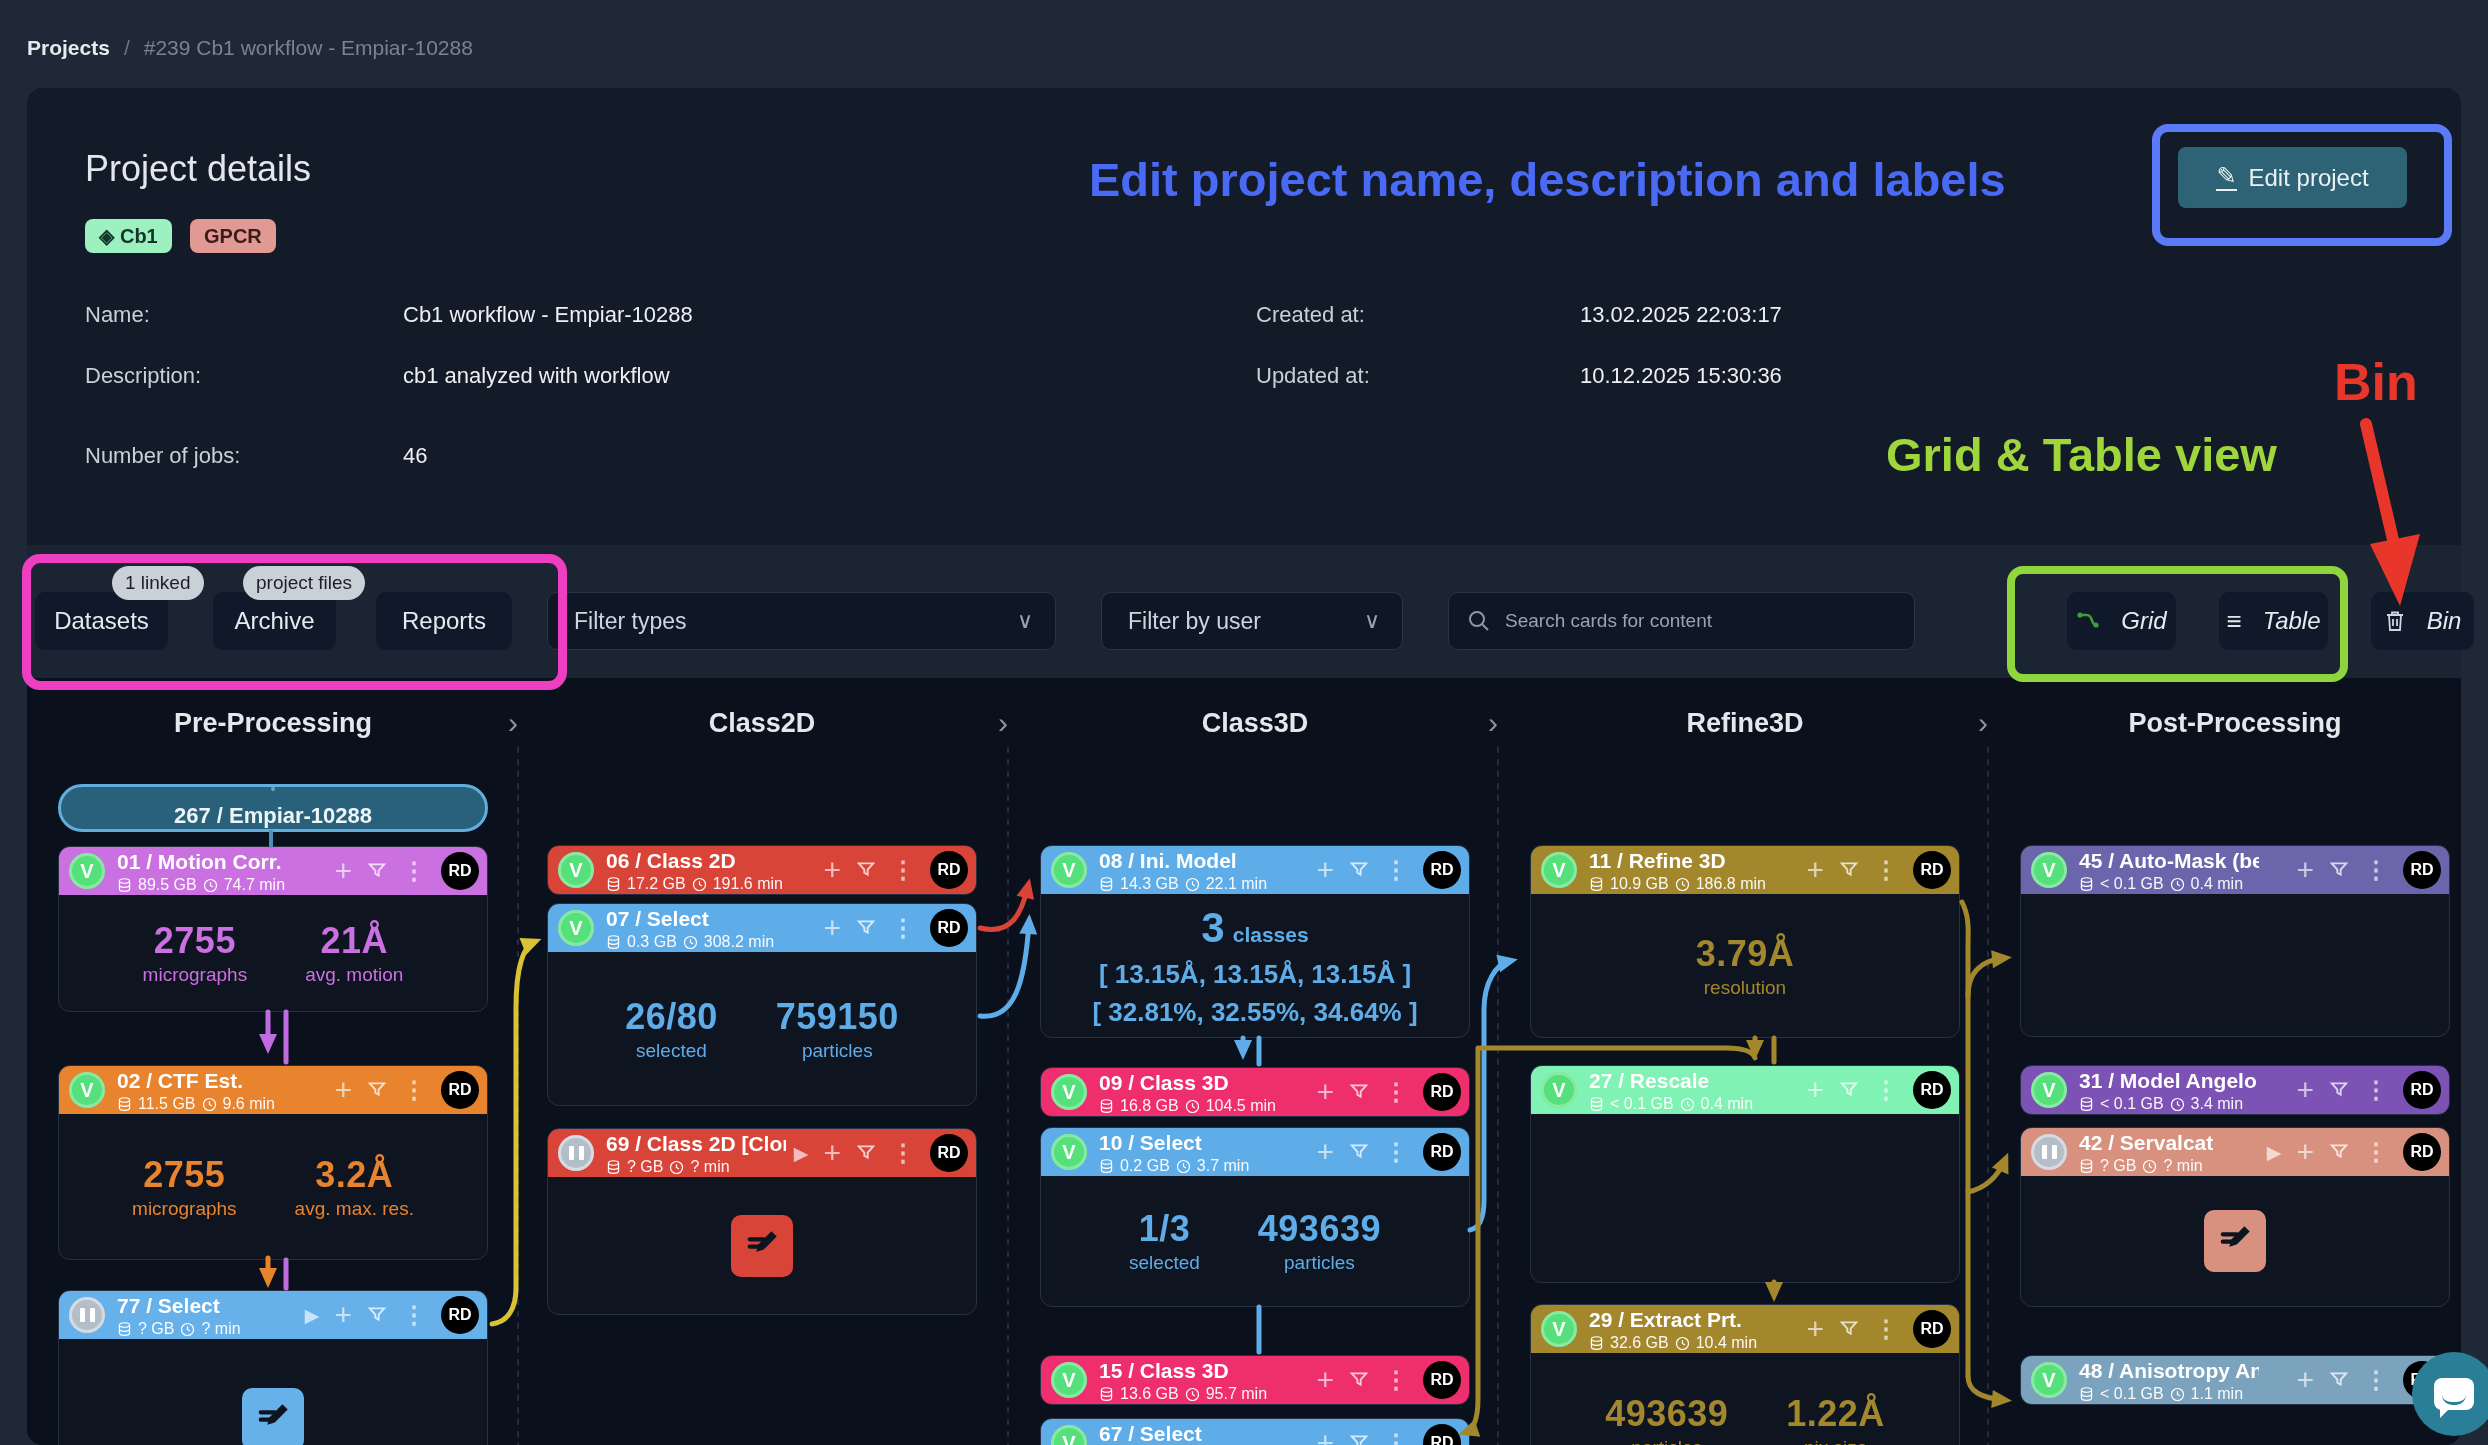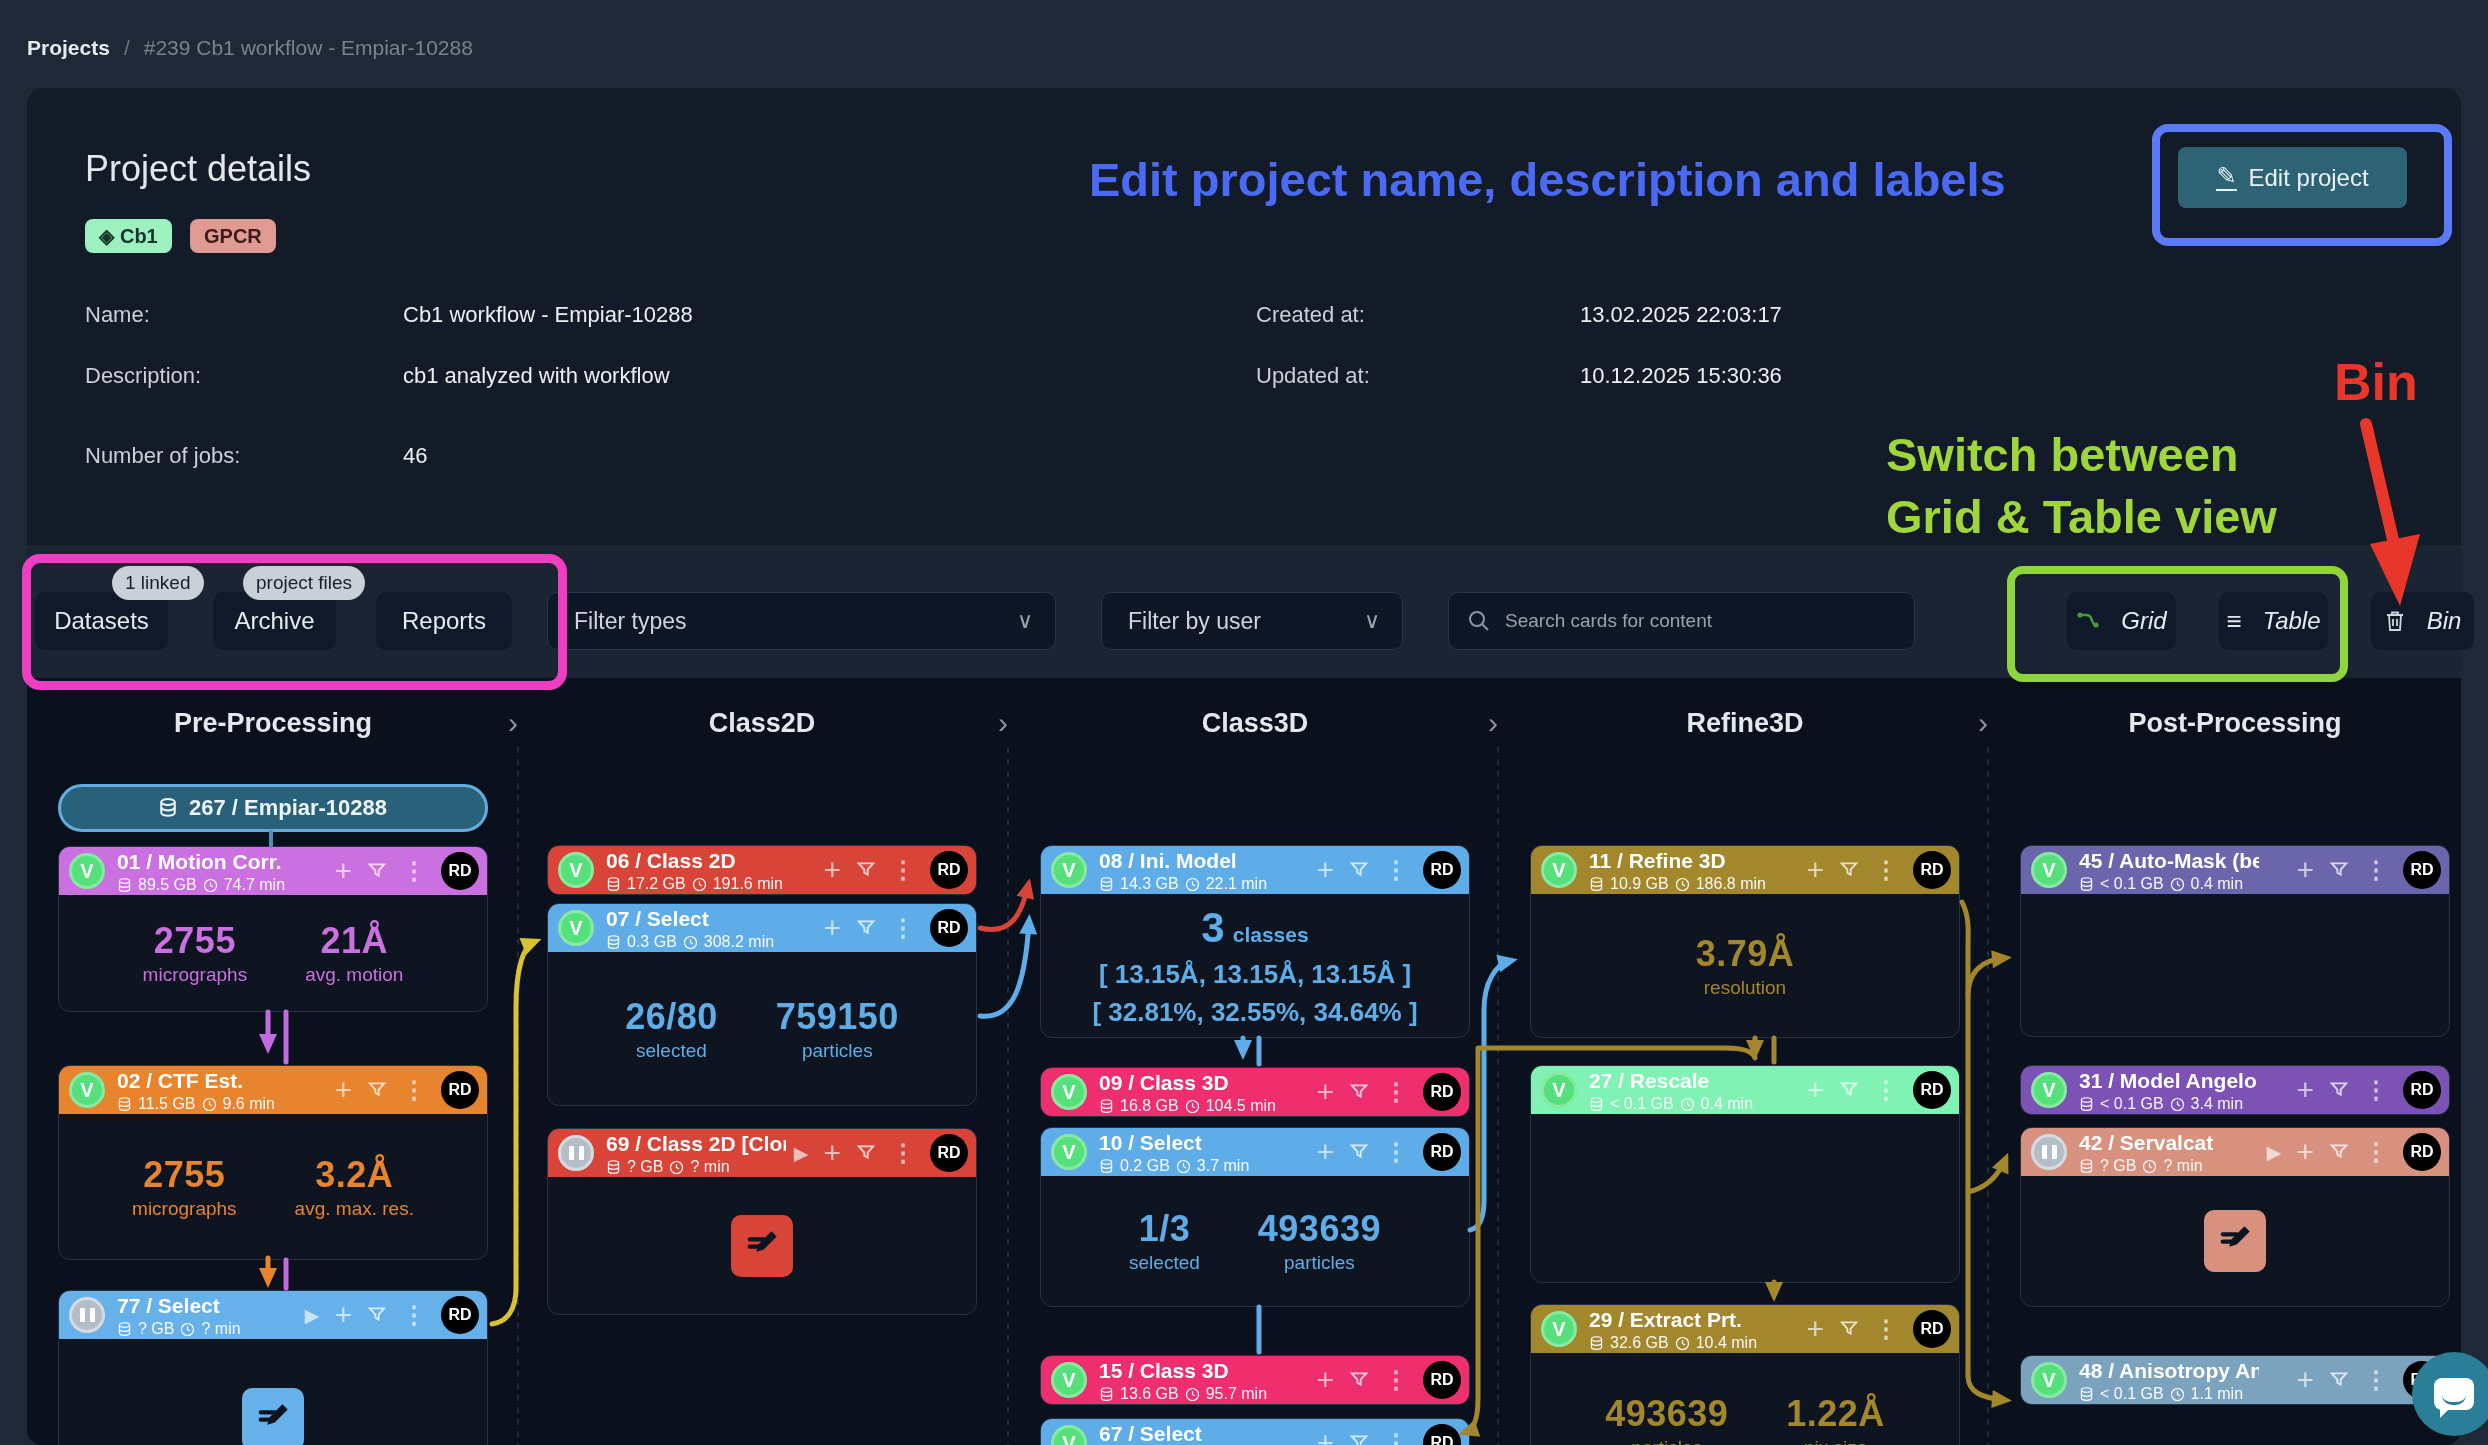--- a/index.html
+++ b/index.html
@@ -44,21 +44,21 @@
   .vbtn{top:592px;height:58px;border-radius:10px;background:#10192a;color:#e6ebef;font-size:24px;display:flex;align-items:center;justify-content:center;gap:21px;cursor:pointer;font-style:italic;}
   #btn-grid{left:2067px;width:109px;}
   #btn-table{left:2219px;width:109px;}
   #btn-bin{left:2371px;width:103px;}
   #btn-grid svg{width:24px;height:24px;}
   .tbl-ico{font-size:26px;color:#dfe5ea;}
   #btn-bin svg{width:22px;height:24px;stroke:#cfd6dd;fill:none;stroke-width:1.8;}
   
   .colhead{position:absolute;top:708px;width:430px;text-align:center;font-size:27px;font-weight:600;color:#e3e8ed;}
   .colchev{position:absolute;top:706px;font-size:30px;color:#8a95a2;cursor:pointer;}
-  #pill{left:58px;top:784px;width:430px;height:48px;box-sizing:border-box;border:3px solid #61aede;border-radius:26px;background:#29617a;color:#eef5f9;font-size:22px;font-weight:600;display:flex;align-items:center;justify-content:center;gap:12px;cursor:pointer;}
+  #pill{left:58px;top:784px;width:430px;height:48px;box-sizing:border-box;border:3px solid #61aede;border-radius:26px;background:#29617a;color:#eef5f9;font-size:22px;font-weight:600;display:flex;align-items:center;justify-content:center;gap:12px;cursor:pointer;flex-direction:column;}
   #pill svg{width:18px;height:20px;stroke:#eef5f9;fill:none;stroke-width:1.6;}
   .card{position:absolute;width:430px;border-radius:12px;background:#0f1520;border:1px solid #273145;box-sizing:border-box;overflow:hidden;}
   .chead{position:relative;height:48px;}
   .st{position:absolute;left:10px;top:6px;width:36px;height:36px;border-radius:50%;text-align:center;}
   .st.done{background:#55e07c;color:#fff;font-weight:700;font-size:20px;line-height:36px;box-shadow:inset 0 0 0 3px rgba(255,255,255,.30);}
   .st.paused{background:#b4bec9;box-shadow:inset 0 0 0 3px rgba(255,255,255,.45);}
   .st.paused i{display:inline-block;width:5px;height:14px;background:#fff;margin:11px 2.5px 0;border-radius:1px;}
   .ht{position:absolute;left:58px;top:3px;right:190px;}
   .ttl{font-size:21px;font-weight:700;color:#fff;white-space:nowrap;overflow:hidden;}
   .meta{font-size:16px;color:rgba(255,255,255,.95);display:flex;align-items:center;gap:6px;margin-top:2px;}
@@ -880,21 +880,20 @@
 
   <div id="chat">
       <div class="bub"></div>
     </div>
 
   <div class="annbox" id="box-edit"></div>
   <div class="annbox" id="box-tabs"></div>
   <div class="annbox" id="box-view"></div>
   <div class="anntxt" id="ann-edit" style="color: rgb(74, 106, 245);">Edit project name, description and labels</div>
   <div class="anntxt" id="ann-switch" style="color: rgb(158, 214, 60);">
-      <div>Switch between</div>
       <div>Grid &amp; Table view</div>
     </div>
   <div class="anntxt" id="ann-bin" style="color: rgb(232, 55, 42);">Bin</div>
   <svg id="annsvg" width="2488" height="1445" viewBox="0 0 2488 1445">
     <path d="M2366 424 L2394 544" stroke="#e8372a" stroke-width="12" stroke-linecap="round" fill="none"></path>
     <path d="M2370 544 L2420 534 L2400 606 Z" fill="#e8372a"></path>
   </svg>
 
 </div>
 

